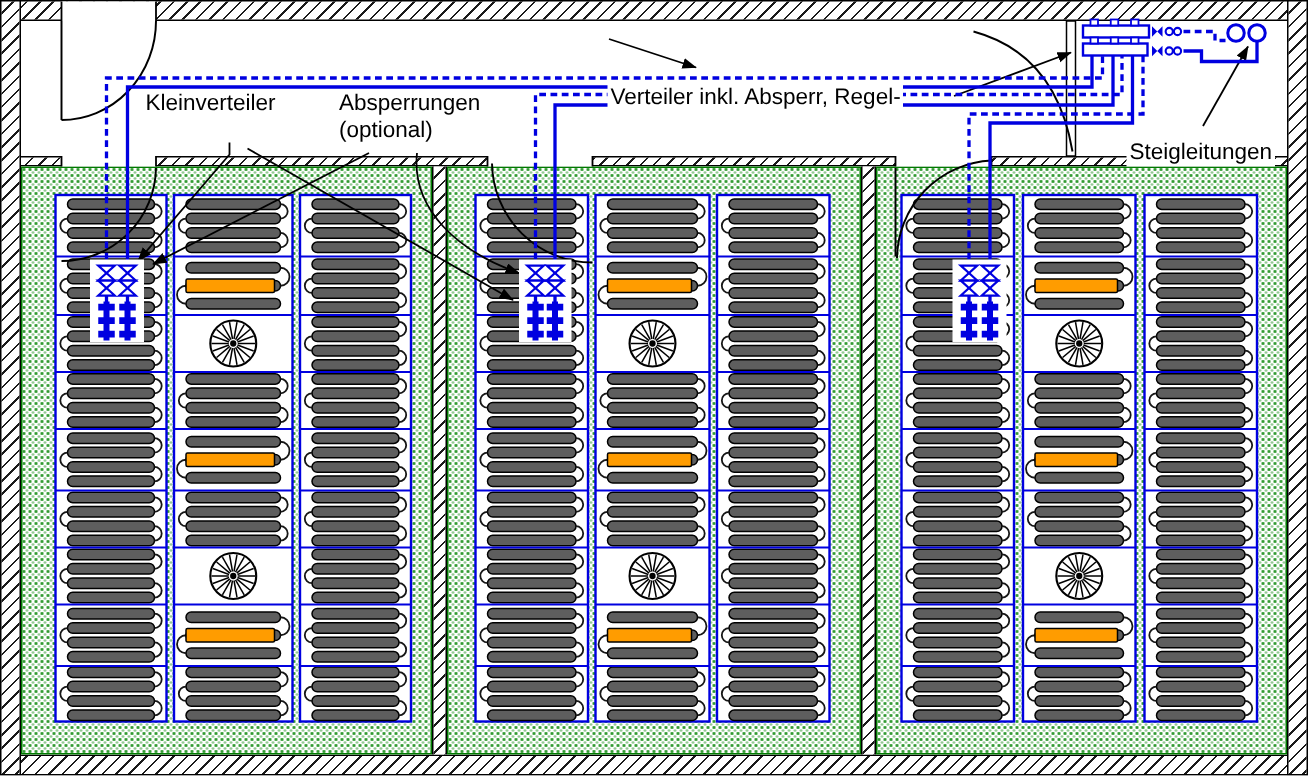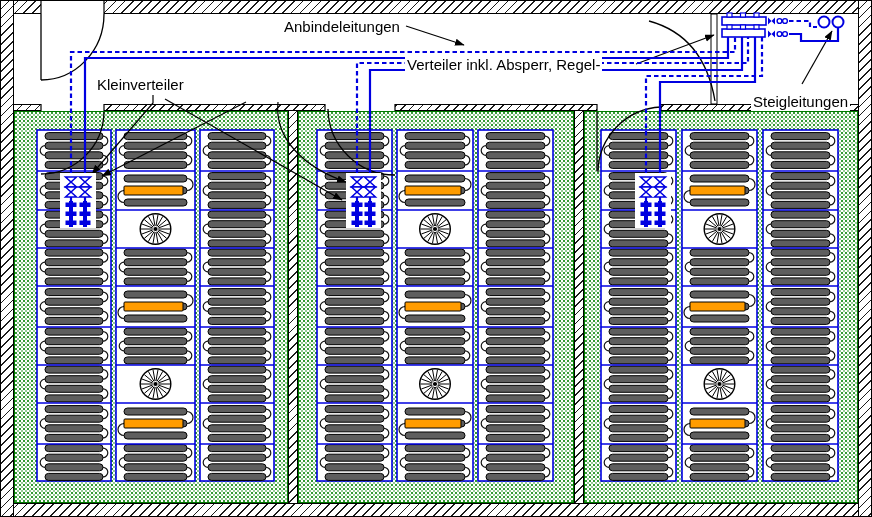--- a/index.html
+++ b/index.html
@@ -902,19 +902,22 @@
         <circle cx="785" cy="34" r="2.4" fill="#fff" stroke="#0000e0" stroke-width="1.4"></circle>
         <path d="M789,21 H810 V27 H817" fill="none" stroke="#0000e0" stroke-width="2.2" stroke-dasharray="4.5 3"></path>
         <path d="M789,34 H801 V41 H838 V28" fill="none" stroke="#0000e0" stroke-width="2.2"></path>
         <g>
           <circle cx="824" cy="22" r="5.5" fill="#fff" stroke="#0000e0" stroke-width="2"></circle>
           <circle cx="838" cy="22" r="5.5" fill="#fff" stroke="#0000e0" stroke-width="2"></circle>
         </g>
       </g>
     </svg>
 
-  <div class="lbl" style="left:282px;top:18px">Anbindeleitungen</div>
-  <div class="lbl" style="left:95px;top:76px">Kleinverteiler</div>
+  <div class="lbl" style="left:95px;top:60px">Kleinverteiler</div>
+  <div class="lbl" style="left:224px;top:60px">
+    <span style="display:block">Absperrungen</span>
+    <span style="display:block">(optional)</span>
+  </div>
   <div class="lbl" style="left:405px;top:56px">
     <span style="display:block">Verteiler inkl. Absperr, Regel-</span>
   </div>
   <div class="lbl" style="left:751px;top:93px">Steigleitungen</div>
 </div>
 
 </body></html>

